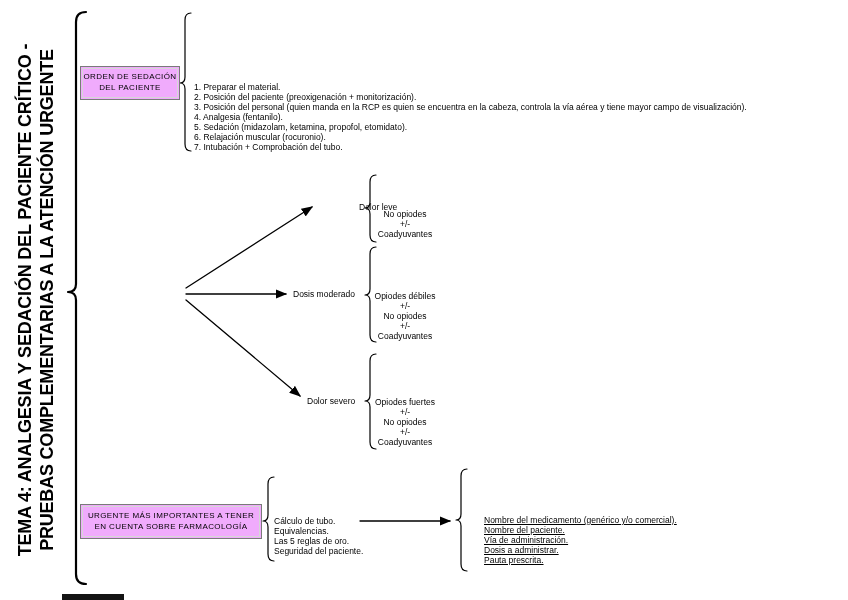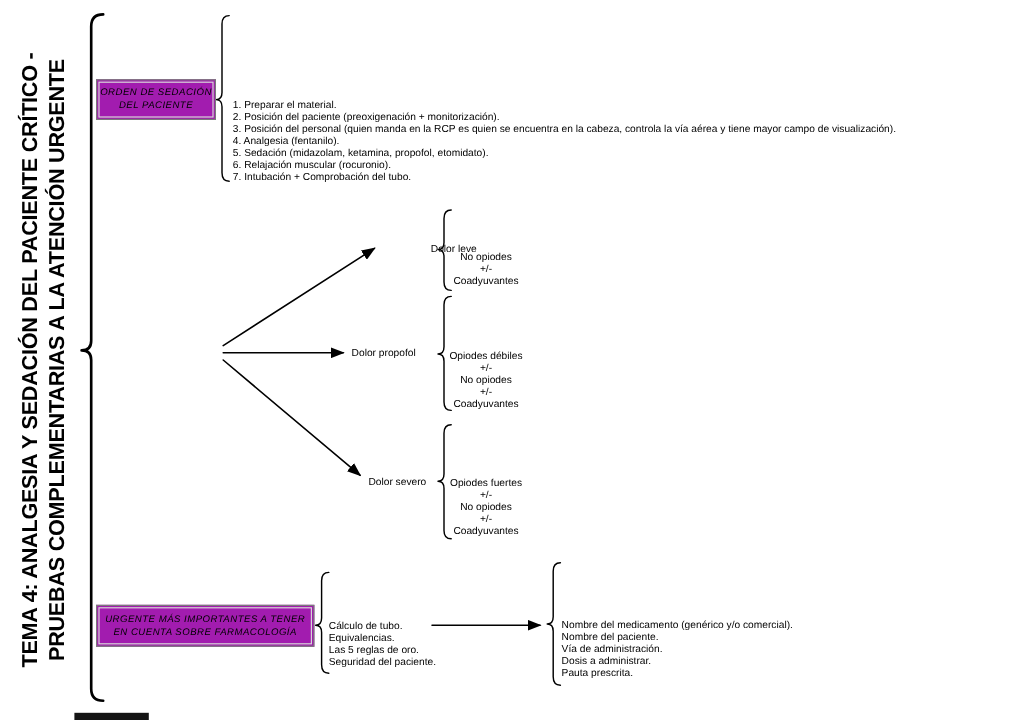--- a/index.html
+++ b/index.html
@@ -13,42 +13,41 @@
   
   .vtitle{
     position:absolute;left:-234px;top:278px;width:540px;height:44px;
     transform:rotate(-90deg);
     font-weight:bold;font-size:18px;line-height:22px;text-align:center;
     white-space:nowrap;letter-spacing:-0.2px;
   }
 
   
   .node{
-    position:absolute;background:#a21caf;
+    position:absolute;background:#f0abfc;
     border:1px solid #7a7a7a;outline:1px solid #d6d6d6;outline-offset:-3px;
     display:flex;flex-direction:column;justify-content:center;align-items:center;
     font-size:8px;line-height:1.35;letter-spacing:0.4px;text-align:center;
     box-sizing:border-box;
-    font-style:italic;
   }
   #box-sedation{left:80px;top:66px;width:100px;height:34px;}
   #box-escala{left:80px;top:278px;width:104px;height:33px;}
   #box-farma{left:80px;top:504px;width:182px;height:35px;}
 
   
   .list{
     position:absolute;display:flex;flex-direction:column;justify-content:flex-end;
     font-size:8.5px;line-height:10px;white-space:nowrap;
   }
   #sedation-list{left:194px;top:12px;height:140px;width:620px;}
   #leve-list{left:367px;top:176px;height:63px;width:76px;text-align:center;}
   #moderado-list{left:367px;top:249px;height:92px;width:76px;text-align:center;}
   #severo-list{left:367px;top:355px;height:92px;width:76px;text-align:center;}
   #farma-list{left:274px;top:480px;height:76px;width:120px;}
-  #prescripcion-list{left:468px;top:475px;height:90px;width:240px;}
+  #prescripcion-list{left:484px;top:475px;height:90px;width:240px;text-decoration:underline;}
 
   .blabel{
     position:absolute;font-size:8.5px;line-height:11px;white-space:nowrap;
   }
   #lbl-leve{left:320px;top:202px;padding-left:39px;}
   #lbl-moderado{left:293px;top:289px;}
   #lbl-severo{left:307px;top:396px;}
 
   
   #page-edge{position:absolute;left:62px;top:594px;width:62px;height:6px;background:#141414;}
@@ -112,21 +111,21 @@
       <div class="li">7. Intubación + Comprobación del tubo.</div>
     </div>
 
   <div class="blabel" id="lbl-leve">Dolor leve</div>
   <div class="list" id="leve-list">
       <div class="li">No opiodes</div>
       <div class="li">+/-</div>
       <div class="li">Coadyuvantes</div>
     </div>
 
-  <div class="blabel" id="lbl-moderado">Dolor propofol</div>
+  <div class="blabel" id="lbl-moderado">Dosis moderado</div>
   <div class="list" id="moderado-list">
       <div class="li">Opiodes débiles</div>
       <div class="li">+/-</div>
       <div class="li">No opiodes</div>
       <div class="li">+/-</div>
       <div class="li">Coadyuvantes</div>
     </div>
 
   <div class="blabel" id="lbl-severo">Dolor severo</div>
   <div class="list" id="severo-list">

